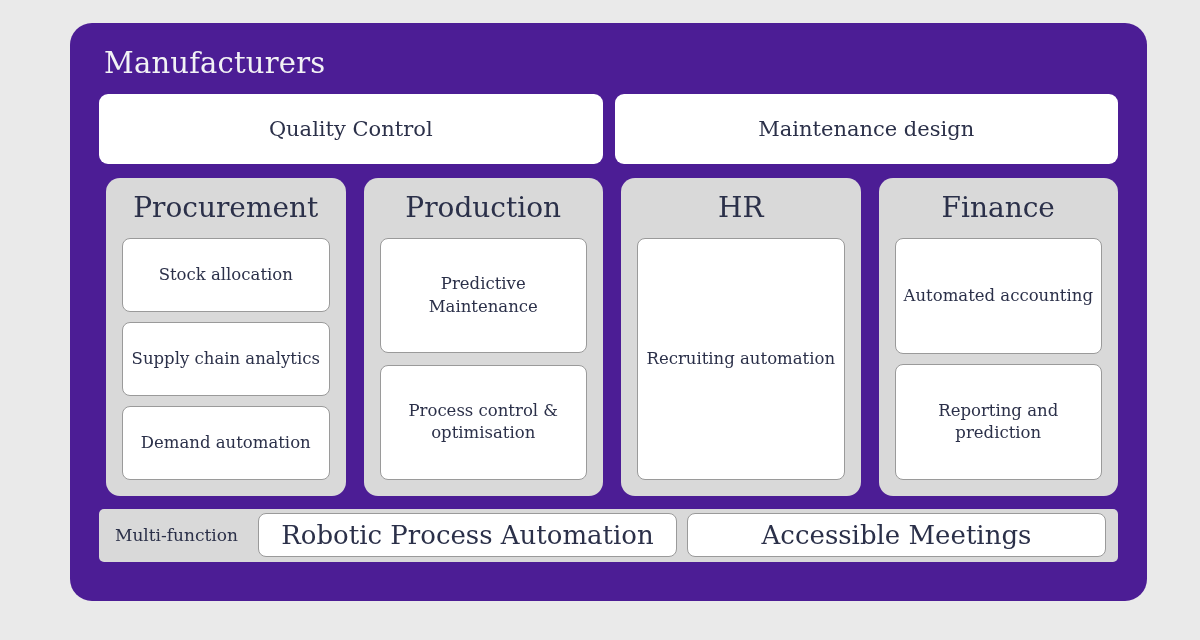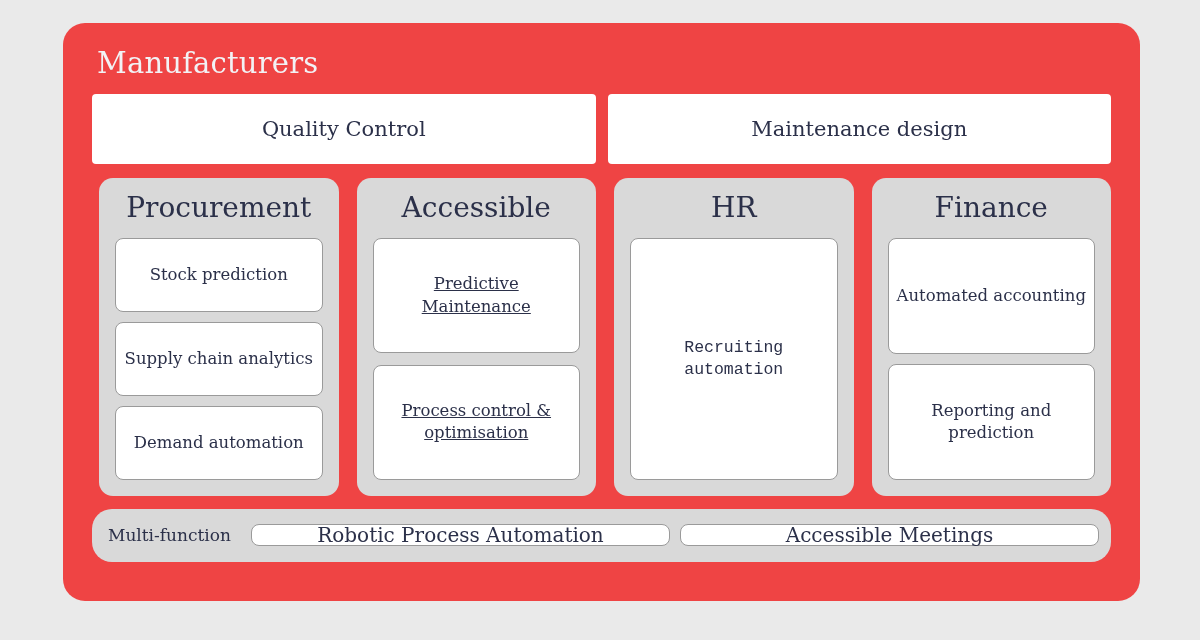--- a/index.html
+++ b/index.html
@@ -13,25 +13,25 @@
 
   body {
     background: #eaeaea;
     font-family: "DejaVu Serif", "Liberation Serif", serif;
     color: #2b3049;
   }
 
   
   .panel {
     position: absolute;
-    left: 63px;
+    left: 70px;
     top: 23px;
     width: 1077px;
     height: 578px;
-    background: #ef4444;
+    background: #4c1d95;
     border-radius: 22px;
     padding: 0 29px 20px 29px;
     display: flex;
     flex-direction: column;
   }
 
   .panel-title {
     color: #f2f2f5;
     font-size: 29px;
     font-weight: normal;
@@ -43,21 +43,21 @@
   
   .banner-row {
     display: flex;
     gap: 12px;
     margin-bottom: 14px;
   }
 
   .banner {
     flex: 1 1 0;
     background: #ffffff;
-    border-radius: 4px;
+    border-radius: 9px;
     height: 70px;
     display: flex;
     align-items: center;
     justify-content: center;
     font-size: 21px;
     color: #2b3049;
   }
 
   
   .columns-row {
@@ -101,82 +101,82 @@
     align-items: center;
     justify-content: center;
     text-align: center;
     font-size: 16.5px;
     line-height: 1.35;
     color: #2b3049;
     padding: 4px 8px;
   }
 
   
-  .column.two-cards .cards { gap: 12px; text-decoration: underline; }
-
-  
-  .column.one-card .cards { gap: 0; font-family: Liberation Mono, monospace; }
+  .column.two-cards .cards { gap: 12px; }
+
+  
+  .column.one-card .cards { gap: 0; }
 
   
   .multi-row {
     margin-top: 13px;
     background: #d9d9d9;
-    border-radius: 20px;
+    border-radius: 5px;
     height: 53px;
     display: flex;
     align-items: center;
     padding: 0 12px;
     gap: 10px;
   }
 
   .multi-label {
     font-size: 17px;
     color: #2b3049;
     white-space: nowrap;
     padding: 0 10px 0 4px;
   }
 
   .multi-chip {
     flex: 1 1 0;
     background: #ffffff;
     border: 1px solid #9a9a9a;
     border-radius: 8px;
-    height: 22px;
+    height: 44px;
     display: flex;
     align-items: center;
     justify-content: center;
-    font-size: 20px;
+    font-size: 26px;
     color: #2b3049;
   }
 </style>
 </head>
 <body>
 
 <div class="panel">
 
   <h1 class="panel-title">Manufacturers</h1>
 
   <div class="banner-row">
     <div class="banner">Quality Control</div>
     <div class="banner">Maintenance design</div>
   </div>
 
   <div class="columns-row">
 
     <div class="column three-cards">
       <div class="column-title">Procurement</div>
       <div class="cards">
-        <div class="card">Stock prediction</div>
+        <div class="card">Stock allocation</div>
         <div class="card">Supply chain analytics</div>
         <div class="card">Demand automation</div>
       </div>
     </div>
 
     <div class="column two-cards">
-      <div class="column-title">Accessible</div>
+      <div class="column-title">Production</div>
       <div class="cards">
         <div class="card">Predictive Maintenance</div>
         <div class="card">Process control &amp; optimisation</div>
       </div>
     </div>
 
     <div class="column one-card">
       <div class="column-title">HR</div>
       <div class="cards">
         <div class="card">Recruiting automation</div>

